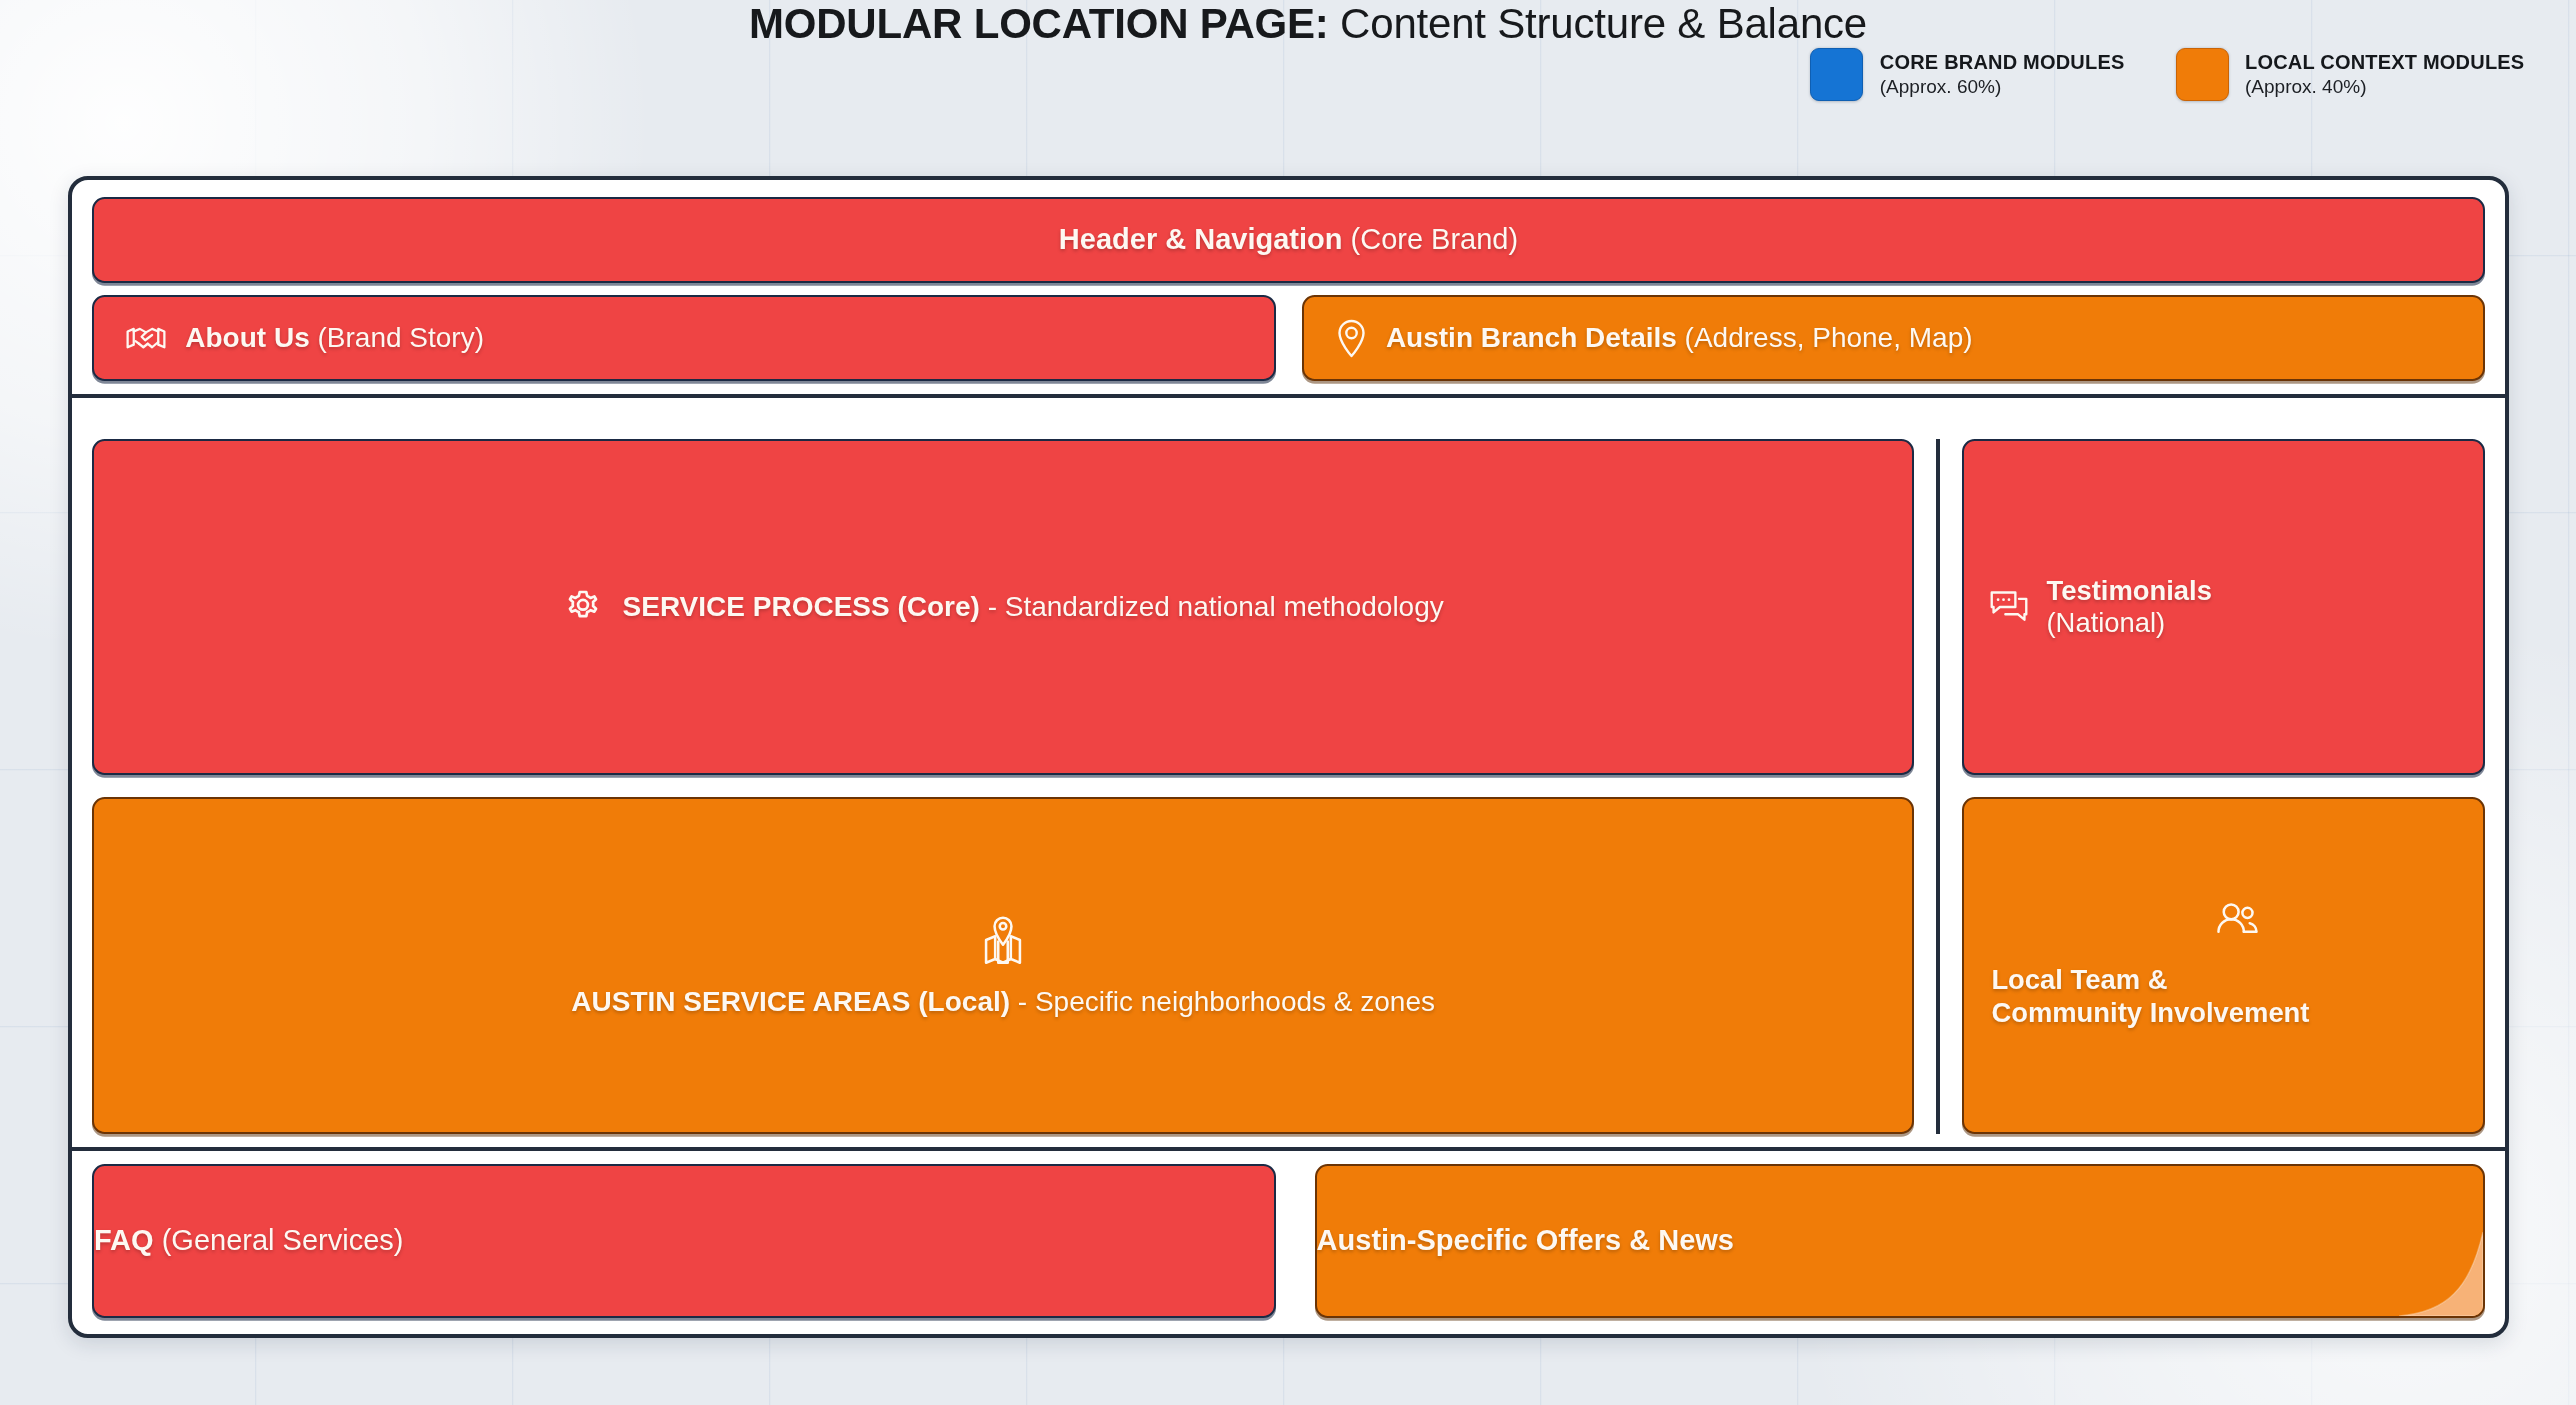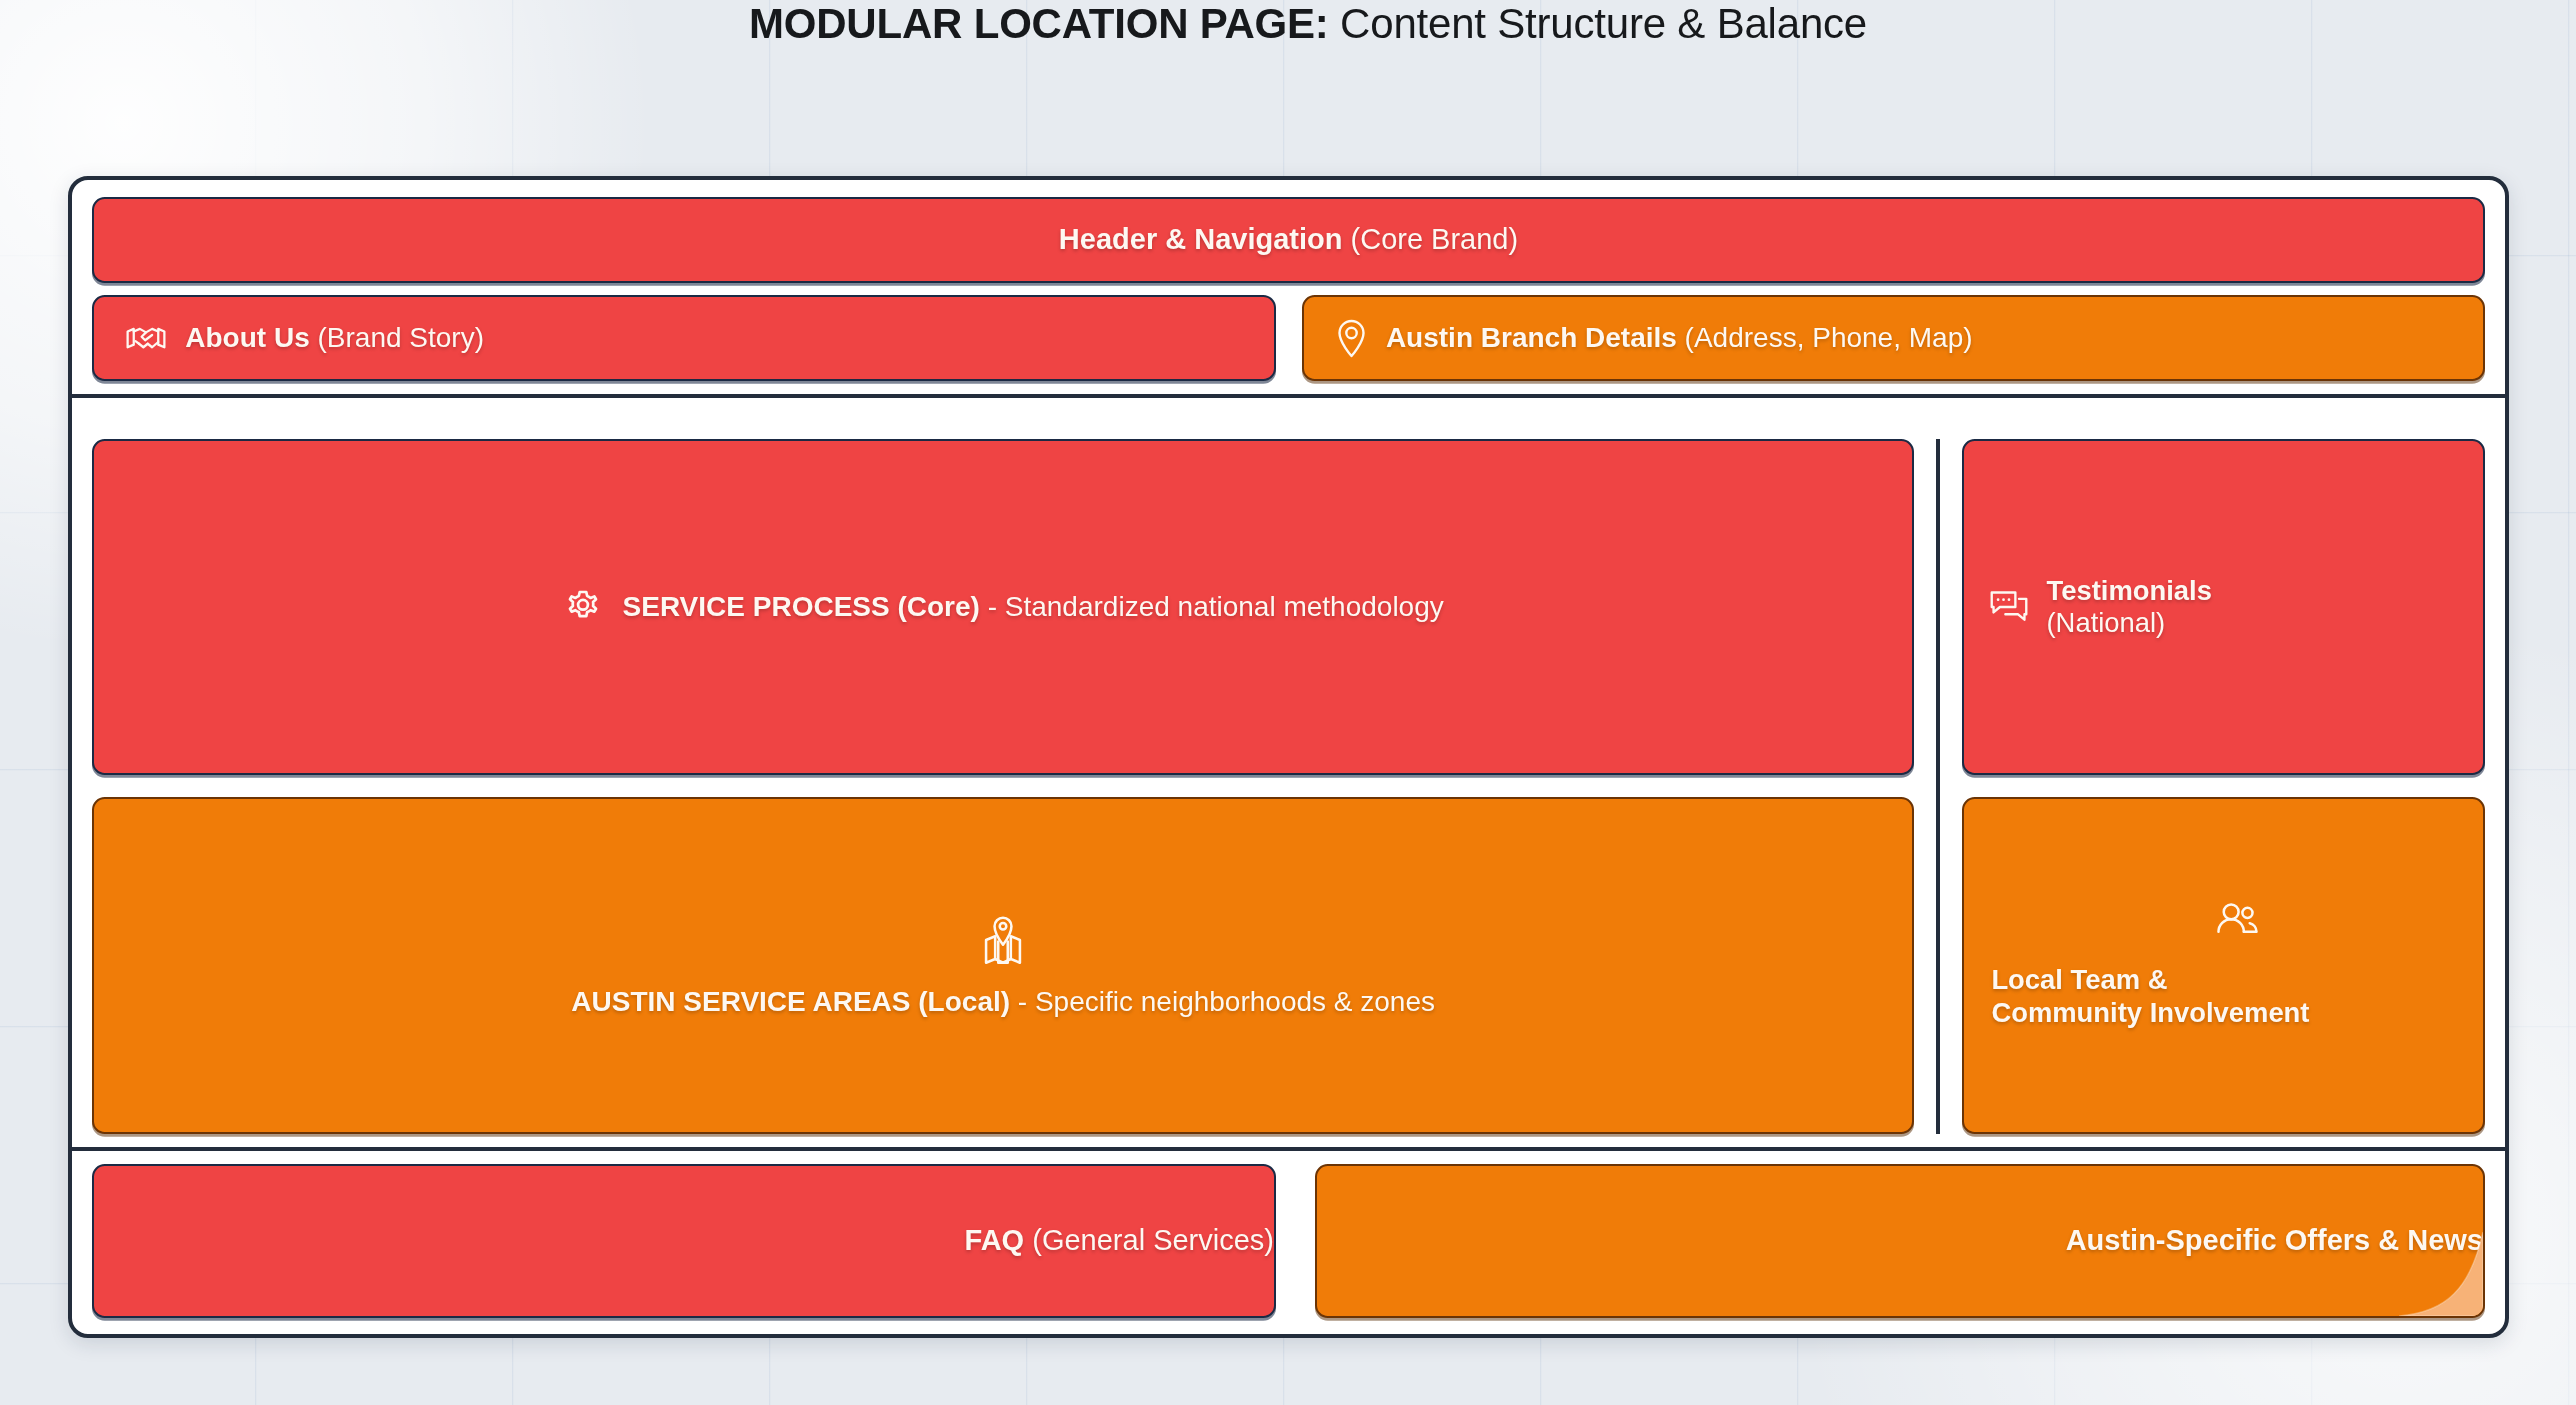--- a/index.html
+++ b/index.html
@@ -257,21 +257,21 @@
 
   
   .row-bottom {
     display: flex;
     gap: 25.6px;
     flex: 0 0 auto;
     height: 154px;
   }
   .row-bottom .mod {
     align-items: center;
-    justify-content: flex-end;
+    justify-content: flex-start;
   }
   .row-bottom .mod.blue   { flex: 0 0 1184px; }
   .row-bottom .mod.orange { flex: 1 1 auto; margin-left: 13px; }
   .row-bottom .mod-label  { font-size: 29px; }
 
   
   .page-curl {
     position: absolute;
     right: 0;
     bottom: 0;
@@ -293,20 +293,39 @@
 
 <div class="bg-soft"></div>
 <div class="bg-soft2"></div>
 
 <div class="topbar">
 
   <h1 class="page-title">
     <span class="t-strong">MODULAR LOCATION PAGE:</span><span class="t-light"> Content Structure &amp; Balance</span>
   </h1>
 
+  <div class="legend">
+
+    <div class="legend-item">
+      <div class="legend-swatch blue"></div>
+      <div class="legend-text">
+        <div class="legend-title">CORE BRAND MODULES</div>
+        <div class="legend-sub">(Approx. 60%)</div>
+      </div>
+    </div>
+
+    <div class="legend-item">
+      <div class="legend-swatch orange"></div>
+      <div class="legend-text">
+        <div class="legend-title">LOCAL CONTEXT MODULES</div>
+        <div class="legend-sub">(Approx. 40%)</div>
+      </div>
+    </div>
+
+  </div>
 </div>
 
 <div class="frame">
 
   <div class="mod blue row-header">
     <span class="mod-label"><span class="lbl-b">Header &amp; Navigation</span><span class="lbl-n"> (Core Brand)</span></span>
   </div>
 
   <div class="row-two">
 

